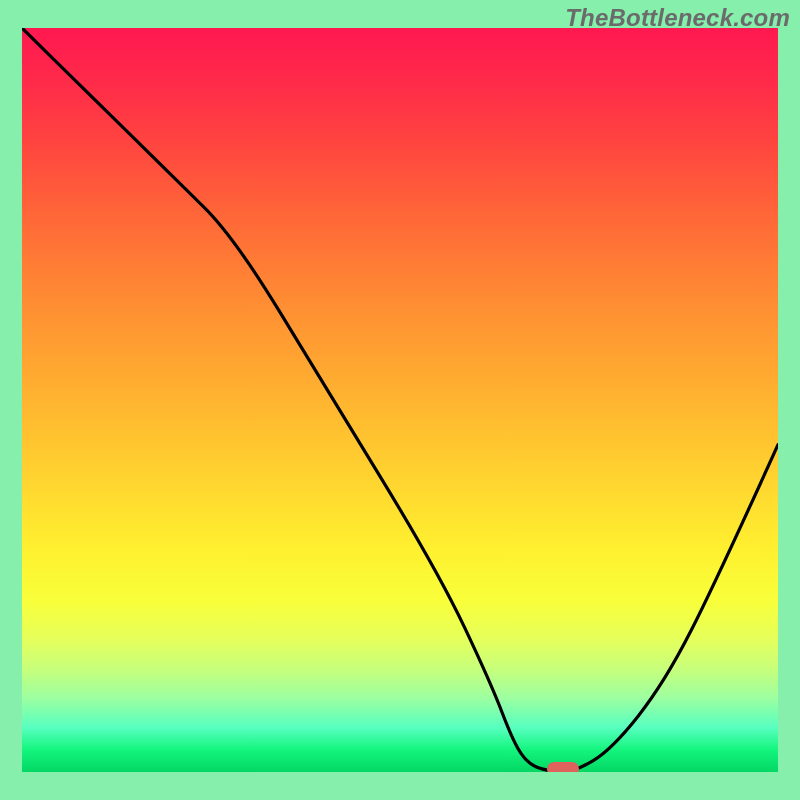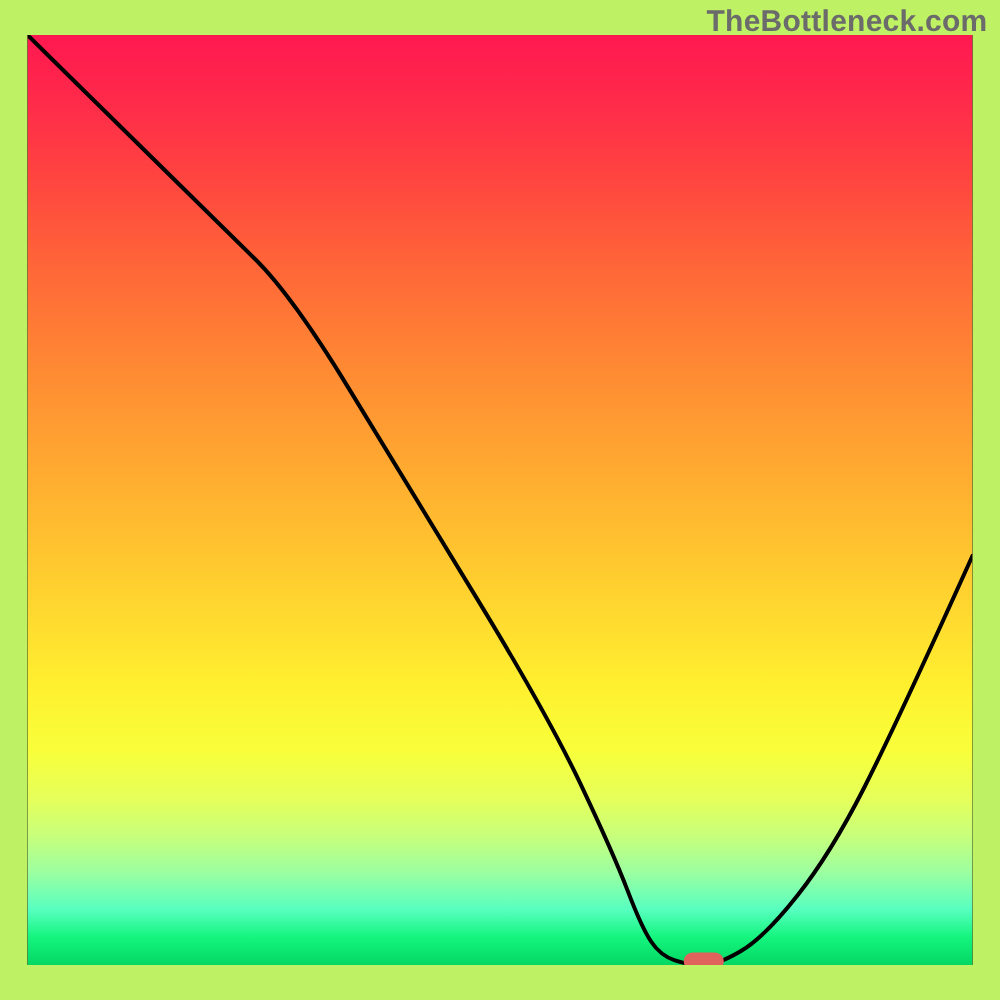--- a/index.html
+++ b/index.html
@@ -8,21 +8,22 @@
     width: 800px;
     height: 800px;
     background: #000;
     overflow: hidden;
     font-family: Arial, Helvetica, sans-serif;
   }
   .frame {
     position: relative;
     width: 800px;
     height: 800px;
-    background: #bef264;
+    background: #86efac;
+    font-style: italic;
   }
   .watermark {
     position: absolute;
     top: 4px;
     right: 10px;
     color: #6b6b6b;
     font-size: 24px;
     font-weight: 600;
     letter-spacing: 0.2px;
     z-index: 20;

